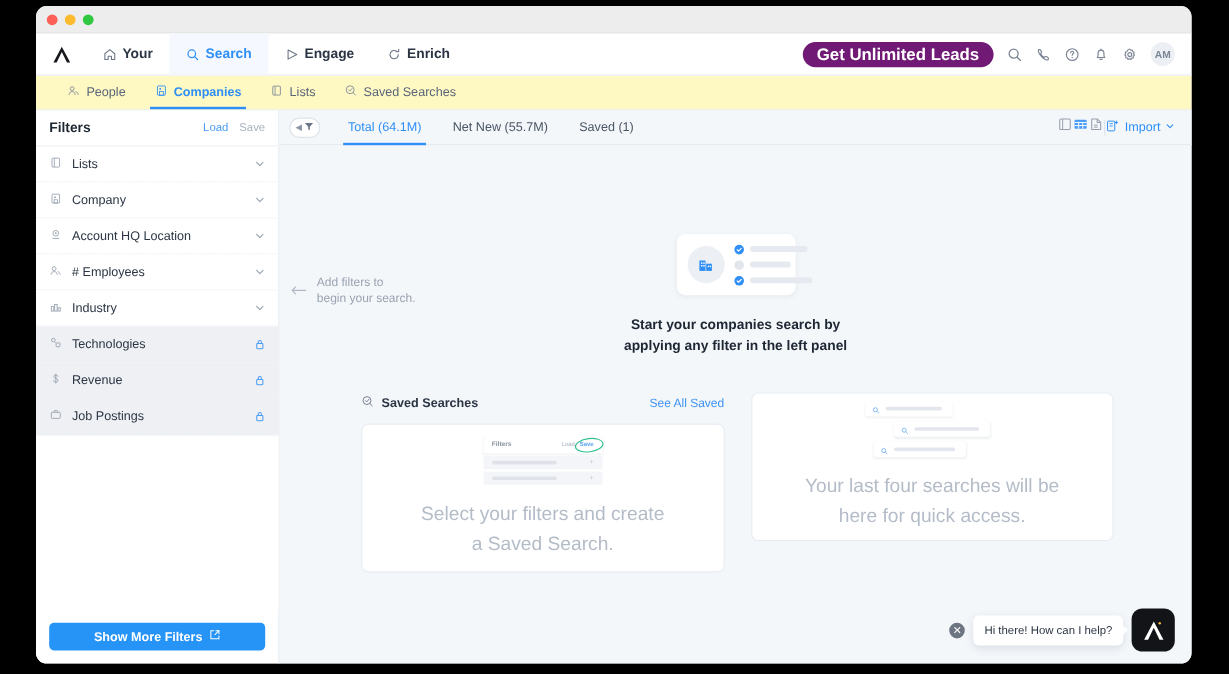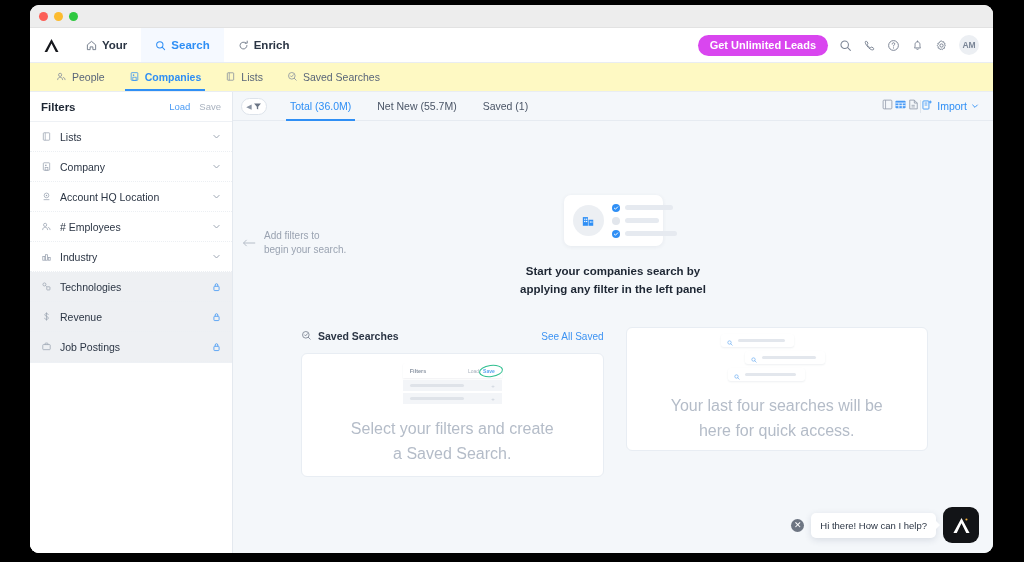--- a/index.html
+++ b/index.html
@@ -45,23 +45,23 @@
     padding: 0 14px; font-size: 11.5px; font-weight: bold;
     color: #2b3544; cursor: pointer; position: relative;
   }
   .navtab.active { color: #2f8ff5; background: #f5f9ff; }
   .navtab .ic { display: flex; align-items: center; }
   .nav-right {
     margin-left: auto; display: flex; align-items: center;
     gap: 11px; padding-right: 14px;
   }
   .cta {
-    background: #d946ef; color: #fff; border: none;
+    background: #701a75; color: #fff; border: none;
     border-radius: 11px; height: 21px; padding: 0 12px;
-    font-size: 11px; font-weight: bold; cursor: pointer;
+    font-size: 14px; font-weight: bold; cursor: pointer;
     font-family: "Liberation Sans", sans-serif;
   }
   .navicon { cursor: pointer; display: flex; align-items: center; }
   .avatar {
     width: 20px; height: 20px; border-radius: 50%;
     background: #eceff3; color: #7a8596;
     font-size: 8.5px; font-weight: bold;
     display: flex; align-items: center; justify-content: center;
     cursor: pointer;
   }
@@ -294,20 +294,28 @@
       <div class="navtab active">
         <span class="ic">
           <svg width="11" height="11" viewBox="0 0 16 16">
               <circle cx="7" cy="7" r="4.6" fill="none" stroke="#2f8ff5" stroke-width="1.5"></circle>
               <line x1="10.4" y1="10.4" x2="14" y2="14" stroke="#2f8ff5" stroke-width="1.5" stroke-linecap="round"></line>
             </svg>
         </span>
         <span>Search</span>
       </div>
 
+      <div class="navtab">
+        <span class="ic">
+          <svg width="11" height="11" viewBox="0 0 16 16">
+              <path d="M3 2.5 L13.5 8 L3 13.5 Z" fill="none" stroke="#6b7585" stroke-width="1.3" stroke-linejoin="round"></path>
+            </svg>
+        </span>
+        <span>Engage</span>
+      </div>
 
       <div class="navtab">
         <span class="ic">
           <svg width="11" height="11" viewBox="0 0 16 16">
               <path d="M13 8 A5 5 0 1 1 11.2 4.2" fill="none" stroke="#6b7585" stroke-width="1.3" stroke-linecap="round"></path>
               <path d="M13.4 1.6 L13.4 4.6 L10.4 4.6" fill="none" stroke="#6b7585" stroke-width="1.3" stroke-linecap="round" stroke-linejoin="round"></path>
             </svg>
         </span>
         <span>Enrich</span>
       </div>
@@ -527,34 +535,46 @@
           <span class="tail">
             <svg width="9" height="10" viewBox="0 0 12 14">
                 <rect x="2.4" y="6" width="7.2" height="6" rx="1" fill="none" stroke="#4a9bf5" stroke-width="1.2"></rect>
                 <path d="M4.2 6 V4.2 A1.8 1.8 0 0 1 7.8 4.2 V6" fill="none" stroke="#4a9bf5" stroke-width="1.2"></path>
               </svg>
           </span>
         </div>
 
         <div class="sb-spacer"></div>
 
+        <div class="sb-foot">
+          <button class="more-btn">
+            <span>Show More Filters</span>
+            <span>
+              <svg width="10" height="10" viewBox="0 0 14 14">
+                  <path d="M5.6 2.2 H2.4 V11.6 H11.8 V8.4" fill="none" stroke="#fff" stroke-width="1.2" stroke-linecap="round" stroke-linejoin="round"></path>
+                  <path d="M8.2 2.2 H11.8 V5.8" fill="none" stroke="#fff" stroke-width="1.2" stroke-linecap="round" stroke-linejoin="round"></path>
+                  <line x1="11.8" y1="2.2" x2="7.2" y2="6.8" stroke="#fff" stroke-width="1.2" stroke-linecap="round"></line>
+                </svg>
+            </span>
+          </button>
+        </div>
       </div>
 
       <div class="main">
 
         <div class="toolbar">
           <div class="collapse-pill">
             <span class="chev">◀</span>
             <span>
               <svg width="9" height="9" viewBox="0 0 12 12">
                   <path d="M1.4 2 H10.6 L6.9 6.2 V10 L5.1 8.9 V6.2 Z" fill="#6b7585"></path>
                 </svg>
             </span>
           </div>
-          <div class="mtab active">Total (36.0M)</div>
+          <div class="mtab active">Total (64.1M)</div>
           <div class="mtab">Net New (55.7M)</div>
           <div class="mtab">Saved (1)</div>
 
           <div class="tb-right">
             <span>
               <svg width="13" height="13" viewBox="0 0 16 16">
                   <rect x="2.6" y="2.6" width="10.8" height="10.8" rx="1.2" fill="none" stroke="#97a0ae" stroke-width="1.1"></rect>
                   <line x1="5.6" y1="2.6" x2="5.6" y2="13.4" stroke="#97a0ae" stroke-width="1"></line>
                 </svg>
             </span>

